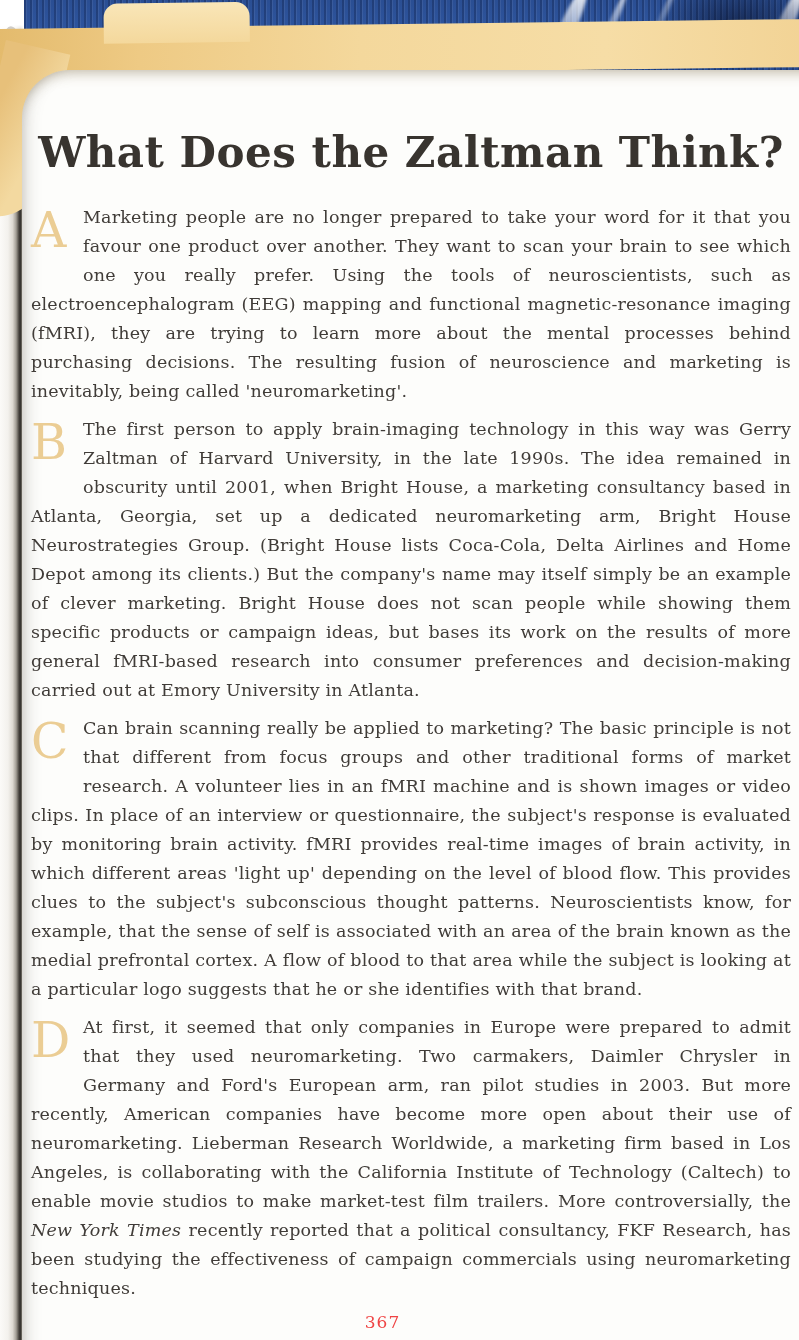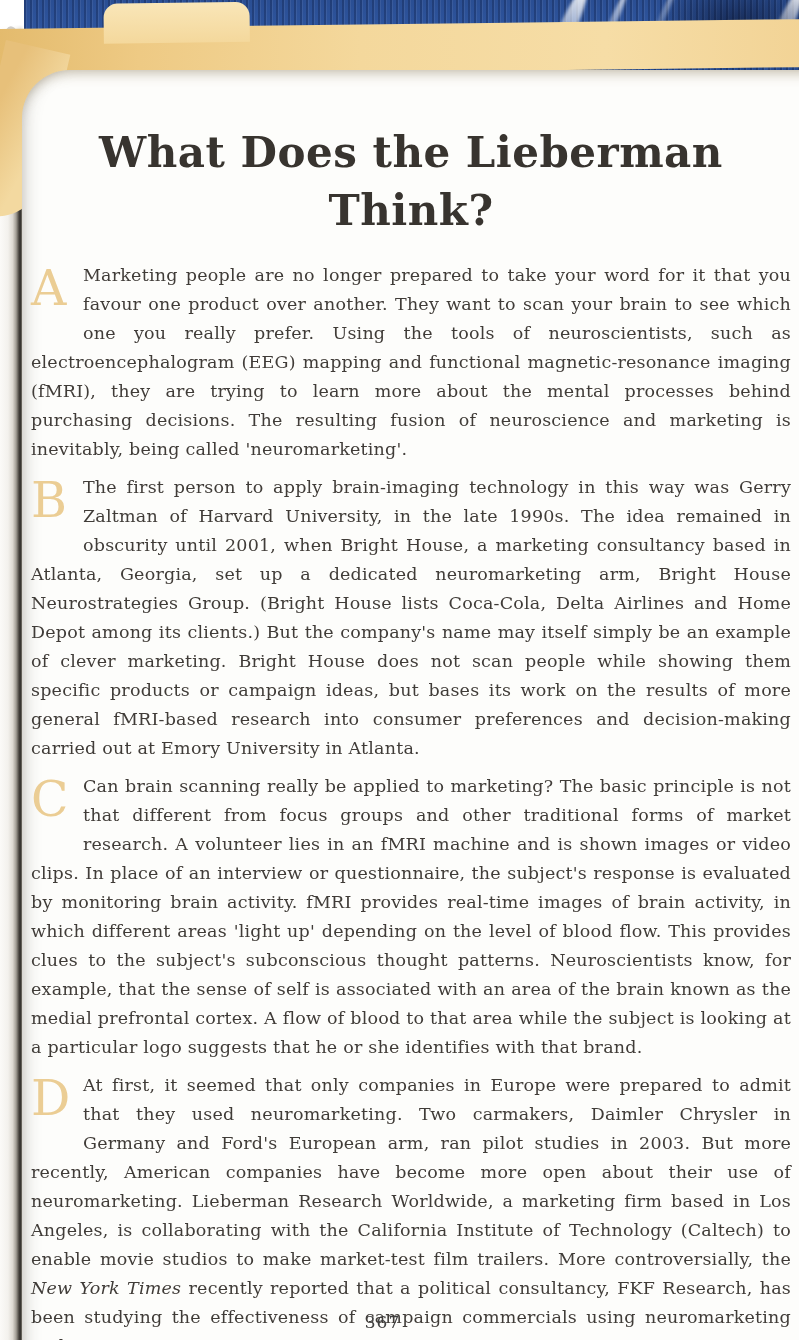--- a/index.html
+++ b/index.html
@@ -86,21 +86,21 @@
     margin:0 0 9px; font-size:17.5px; line-height:29px; text-align:justify;
     color:#403c38; letter-spacing:0.2px;
   }
   .dropcap {
     float:left; font-size:49px; line-height:50px; height:57px; width:43px;
     color:#ebcd94; margin:3px 9px 0 0;
   }
   .ptext em { font-style:italic;margin-top:20px; }
   .pagenum {
     position:absolute; bottom:32px; left:0; right:80px; text-align:center;
-    font-size:17px; letter-spacing:1px; color:#404040;
+    font-size:17px; letter-spacing:1px; color:#ef4444;
   }
 </style>
 </head>
 <body>
 
 <div class="scene">
 
   <div class="cover-blue">
     <div class="streak s1"></div>
     <div class="streak s2"></div>
@@ -112,21 +112,21 @@
     <div class="tan-bump"></div>
   </div>
   <div class="tan-wedge"></div>
 
   <div class="gutter">
     <div class="gutter-smudge"></div>
     <span class="gutter-mark">A</span>
   </div>
 
   <div class="paper">
-    <h1 class="title">What Does the Lieberman Think?</h1>
+    <h1 class="title">What Does the Zaltman Think?</h1>
 
     <p class="para"><span class="dropcap">A</span><span class="ptext">Marketing people are no longer prepared to take your word for it that you favour one product over another. They want to scan your brain to see which one you really prefer. Using the tools of neuroscientists, such as electroencephalogram (EEG) mapping and functional magnetic-resonance imaging (fMRI), they are trying to learn more about the mental processes behind purchasing decisions. The resulting fusion of neuroscience and marketing is inevitably, being called 'neuromarketing'.</span></p>
 
     <p class="para"><span class="dropcap">B</span><span class="ptext">The first person to apply brain-imaging technology in this way was Gerry Zaltman of Harvard University, in the late 1990s. The idea remained in obscurity until 2001, when Bright House, a marketing consultancy based in Atlanta, Georgia, set up a dedicated neuromarketing arm, Bright House Neurostrategies Group. (Bright House lists Coca-Cola, Delta Airlines and Home Depot among its clients.) But the company's name may itself simply be an example of clever marketing. Bright House does not scan people while showing them specific products or campaign ideas, but bases its work on the results of more general fMRI-based research into consumer preferences and decision-making carried out at Emory University in Atlanta.</span></p>
 
     <p class="para"><span class="dropcap">C</span><span class="ptext">Can brain scanning really be applied to marketing? The basic principle is not that different from focus groups and other traditional forms of market research. A volunteer lies in an fMRI machine and is shown images or video clips. In place of an interview or questionnaire, the subject's response is evaluated by monitoring brain activity. fMRI provides real-time images of brain activity, in which different areas 'light up' depending on the level of blood flow. This provides clues to the subject's subconscious thought patterns. Neuroscientists know, for example, that the sense of self is associated with an area of the brain known as the medial prefrontal cortex. A flow of blood to that area while the subject is looking at a particular logo suggests that he or she identifies with that brand.</span></p>
 
     <p class="para"><span class="dropcap">D</span><span class="ptext"><span>At first, it seemed that only companies in Europe were prepared to admit that they used neuromarketing. Two carmakers, Daimler Chrysler in Germany and Ford's European arm, ran pilot studies in 2003. But more recently, American companies have become more open about their use of neuromarketing. Lieberman Research Worldwide, a marketing firm based in Los Angeles, is collaborating with the California Institute of Technology (Caltech) to enable movie studios to make market-test film trailers. More controversially, the </span><em>New York Times</em><span> recently reported that a political consultancy, FKF Research, has been studying the effectiveness of campaign commercials using neuromarketing techniques.</span></span></p>
 
     <div class="pagenum">367</div>

